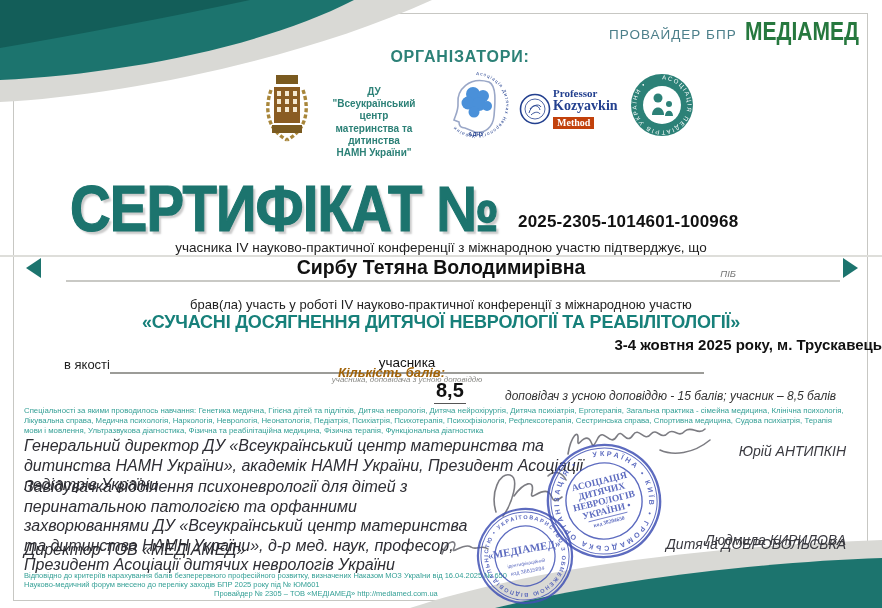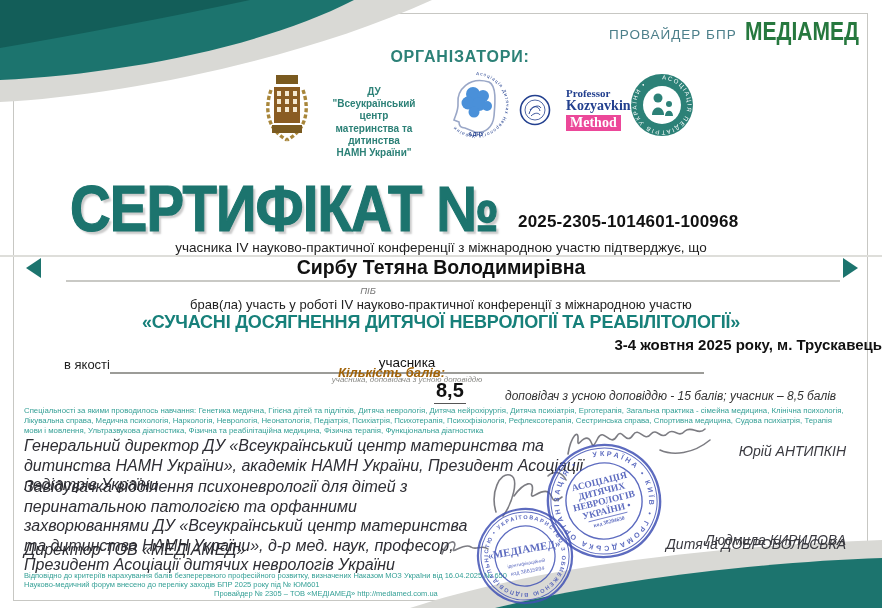--- a/index.html
+++ b/index.html
@@ -17,42 +17,42 @@
   .provider-label{left:609px;top:27px;font-size:13.5px;letter-spacing:1px;color:#4c7f8a;z-index:5;}
   .brand{left:745px;top:17px;font-size:25px;font-weight:bold;color:#26783e;z-index:5;
          transform:scaleX(.84);transform-origin:left top;letter-spacing:0;}
   
   .org-heading{left:260px;top:48px;width:400px;text-align:center;font-size:16px;font-weight:bold;
                letter-spacing:.8px;color:#2c8177;z-index:5;}
   .logo-crest{left:262px;top:72px;z-index:5;}
   .du-text{left:318px;top:86px;width:112px;text-align:center;color:#2c8177;font-weight:bold;
            font-size:10px;line-height:1.22;z-index:5;}
   .logo-brain{left:443px;top:70px;z-index:5;}
-  .logo-kozyavkin{left:519px;top:88px;z-index:5;display:flex;align-items:center;gap:15px;}
+  .logo-kozyavkin{left:519px;top:88px;z-index:5;display:flex;align-items:center;gap:2px;}
   .koz-text{font-family:"Liberation Serif",serif;color:#23408f;line-height:1;text-align:left;}
   .koz-l1{font-size:11px;font-weight:bold;}
   .koz-l2{font-size:14px;font-weight:bold;}
-  .koz-l3{font-size:14px;font-weight:bold;background:#ec4899;color:#fff;padding:1px 4px;display:inline-block;margin-top:2px;}
+  .koz-l3{font-size:10px;font-weight:bold;background:#c2410c;color:#fff;padding:1px 4px;display:inline-block;margin-top:2px;}
   .logo-pediatric{left:628px;top:71px;z-index:5;}
   
   .cert-title{left:70px;top:172px;font-size:64px;font-weight:bold;color:#1c746e;z-index:5;
               letter-spacing:-1px;transform:scaleX(.88);transform-origin:left top;
               -webkit-text-stroke:1.2px #1c746e;
               text-shadow:3px 3px 2px rgba(125,125,125,.4);white-space:nowrap;}
   .cert-number{left:518px;top:212px;font-size:17px;font-weight:bold;color:#111;z-index:6;letter-spacing:.2px;}
   .cert-subtitle{left:0;top:240px;width:882px;text-align:center;font-size:13.5px;color:#222;z-index:5;}
   
   .ribbon-topline{left:0;top:255px;width:882px;height:1.5px;background:#dededa;z-index:4;}
   .arrow-left{left:26px;top:258px;width:15px;height:20px;background:#1c746e;z-index:5;
               clip-path:polygon(100% 0,100% 100%,0 50%);}
   .arrow-right{left:843px;top:258px;width:15px;height:20px;background:#1c746e;z-index:5;
               clip-path:polygon(0 0,100% 50%,0 100%);}
   .holder-name{left:0;top:256px;width:882px;text-align:center;font-size:19.5px;font-weight:bold;color:#111;z-index:5;border-radius:8px;}
   .name-underline{left:66px;top:280px;width:774px;height:2px;background:#c9c9c5;z-index:4;}
-  .holder-label{left:0;top:285px;width:736px;text-align:center;font-size:9.5px;font-style:italic;color:#777;z-index:5;}
+  .holder-label{left:0;top:268px;width:736px;text-align:right;font-size:9.5px;font-style:italic;color:#777;z-index:5;}
   .participation{left:0;top:297px;width:882px;text-align:center;font-size:13px;color:#222;z-index:5;}
   .conf-title{left:0;top:312px;width:882px;text-align:center;font-size:18px;font-weight:bold;color:#17807a;z-index:5;letter-spacing:-.2px;}
   .conf-date{left:0;top:336px;width:882px;text-align:right;font-size:15px;font-weight:bold;color:#111;z-index:5;}
   
   .role-label{left:64px;top:357px;font-size:13px;color:#222;z-index:5;}
   .role-underline{left:110px;top:372px;width:594px;height:1.5px;background:#9c9c98;z-index:4;}
   .role-value{left:110px;top:355px;width:594px;text-align:center;font-size:13.5px;color:#111;z-index:5;}
   .role-hint{left:110px;top:375px;width:594px;text-align:center;font-size:8px;font-style:italic;color:#8a8a86;z-index:5;}
   
   .points-label{left:338px;top:365px;font-size:13px;font-weight:bold;font-style:italic;color:#a16207;z-index:5;}

